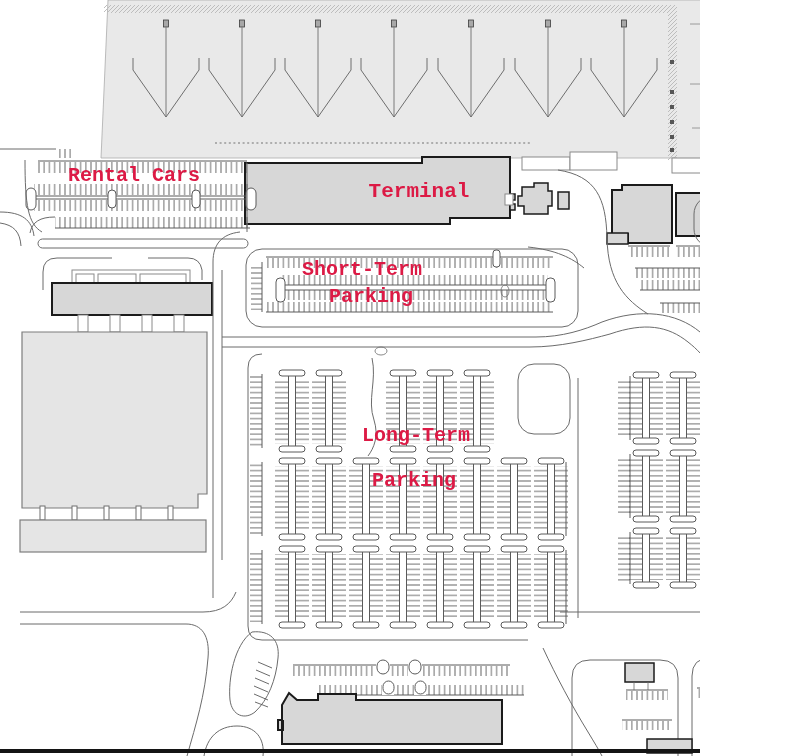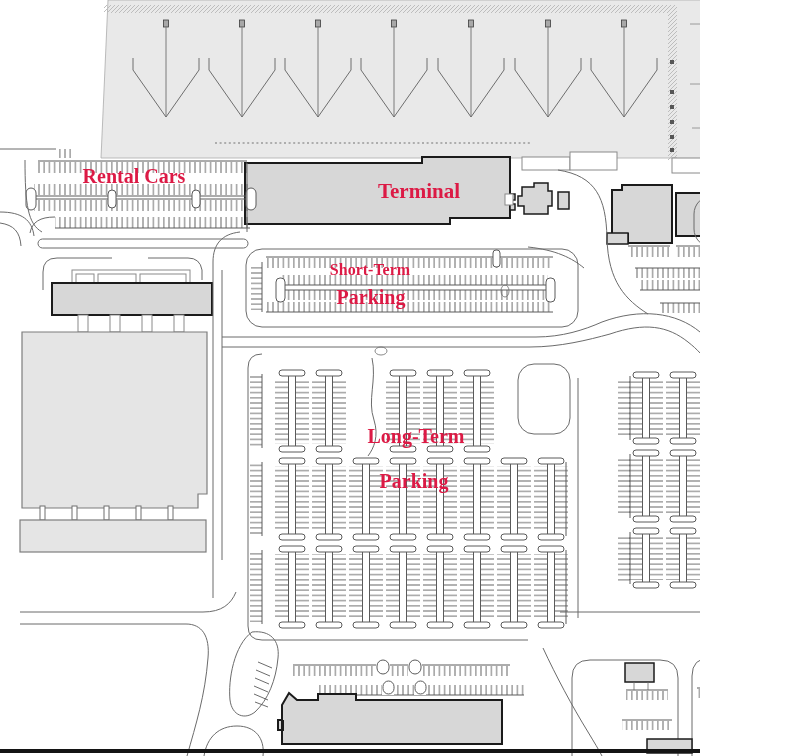--- a/index.html
+++ b/index.html
@@ -1,17 +1,17 @@
 <!DOCTYPE html>
 <html style="--label-red: #DC1A45; --apron-gray: #E9E9E9; --building-gray: #D7D7D7; --building-light: #E5E5E5; --outline-dark: #1B1B1B; --road-gray: #6B6B6B; --tick-gray: #5A5A5A; --hatch-gray: #C2C2C2; --watermark-gray: #BDBDBD; --bottom-bar: #141414;"><head>
 <meta charset="utf-8">
 <style>
   html,body{margin:0;padding:0;background:#fff;}
   .stage{position:relative;width:700px;height:756px;overflow:hidden;background:#fff;
-         font-family:Liberation Serif, serif;}
+         font-family:Liberation Mono, monospace;}
   .stage svg{position:absolute;left:0;top:0;}
   
   .road{fill:none;stroke:var(--road-gray);stroke-width:1;}
   .roadthin{fill:none;stroke:var(--road-gray);stroke-width:.8;}
   .tickline{stroke:var(--tick-gray);stroke-width:.9;fill:none;}
   .combline{stroke:var(--tick-gray);stroke-width:1;fill:none;}
   .cap{fill:#fff;stroke:var(--tick-gray);stroke-width:1;}
   .bldg{fill:var(--building-gray);stroke:var(--outline-dark);stroke-width:2;}
   .bldg-sm{fill:var(--building-gray);stroke:var(--outline-dark);stroke-width:1.5;}
   .bldg-lt{fill:var(--building-light);stroke:#7d7d7d;stroke-width:1.2;}
@@ -409,19 +409,19 @@
     <path class="combline" d="M712,700 V742"></path>
     <rect x="713" y="702" width="10" height="40" fill="url(#ph)"></rect>
     <path class="combline" d="M622,720 H672"></path>
     <rect x="622" y="721" width="50" height="9" fill="url(#pv)"></rect>
     <rect class="bldg-sm" x="647" y="739" width="45" height="14"></rect>
   </g>
 </svg>
 
 <div class="red-label" style="left:134px;top:176px;font-size:20px;">Rental Cars</div>
 <div class="red-label" style="left:384px;top:191px;font-size:21px;margin-left:35px;">Terminal</div>
-<div class="red-label" style="left:370px;top:270px;font-size:16px;">Short-Term</div>
+<div class="red-label" style="left:362px;top:270px;font-size:20px;">Short-Term</div>
 <div class="red-label" style="left:371px;top:297px;font-size:20px;">Parking</div>
 <div class="red-label" style="left:416px;top:436px;font-size:20px;">Long-Term</div>
 <div class="red-label" style="left:414px;top:481px;font-size:20px;">Parking</div>
 
 <div class="bottom-bar"></div>
 </div>
 
 </body></html>

